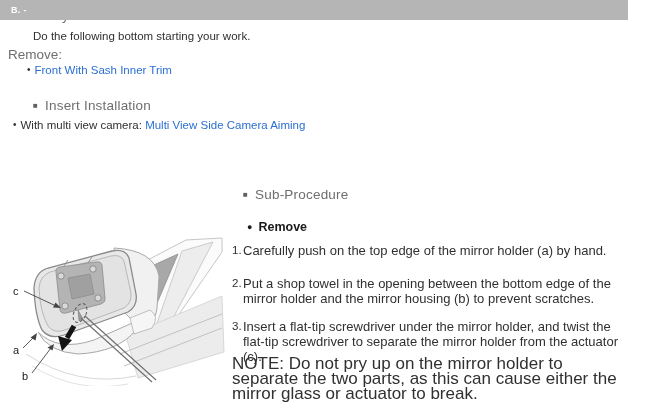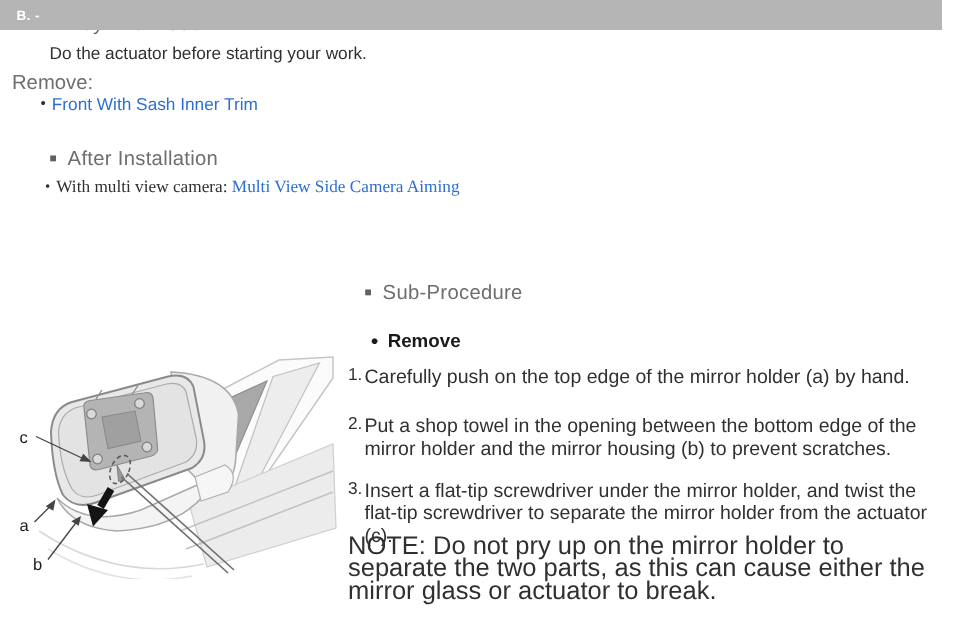--- a/index.html
+++ b/index.html
@@ -43,33 +43,33 @@
 
   figure { margin:0; }
 </style>
 </head>
 <body>
 
 <h2 class="abs sec-heading" style="left:33px; top:8px;">
   <span class="sq-glyph">■</span><span>Key Information</span>
 </h2>
 
-<p class="abs body-text" style="left:33px; top:29px;">Do the actuator before starting your work.</p>
+<p class="abs body-text" style="left:33px; top:29px;">Do the following bottom starting your work.</p>
 
 <p class="abs gray-label" style="left:8px; top:47px;">Remove:</p>
 
 <div class="abs bullet-line" style="left:27px; top:64px;">
   <span class="dot-glyph">•</span><a class="doc-link">Front With Sash Inner Trim</a>
 </div>
 
 <h2 class="abs sec-heading" style="left:33px; top:98px;">
-  <span class="sq-glyph">■</span><span>After Installation</span>
+  <span class="sq-glyph">■</span><span>Insert Installation</span>
 </h2>
 
-<div class="abs bullet-line" style="left:30px; top:119px;font-family:Liberation Serif, serif;">
+<div class="abs bullet-line" style="left:13px; top:119px;">
   <span class="dot-glyph">•</span><span>With multi view camera: </span><a class="doc-link">Multi View Side Camera Aiming</a>
 </div>
 
 <div class="abs section-bar">
   <span>B. -</span>
 </div>
 
 <figure class="abs" style="left:8px; top:236px;">
   <svg width="220" height="150" viewBox="0 0 220 150">
 

